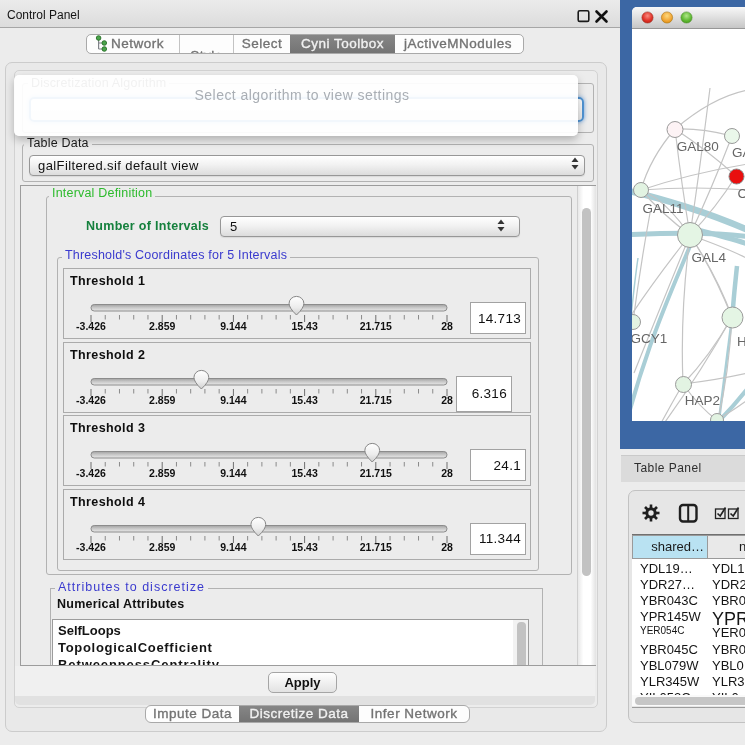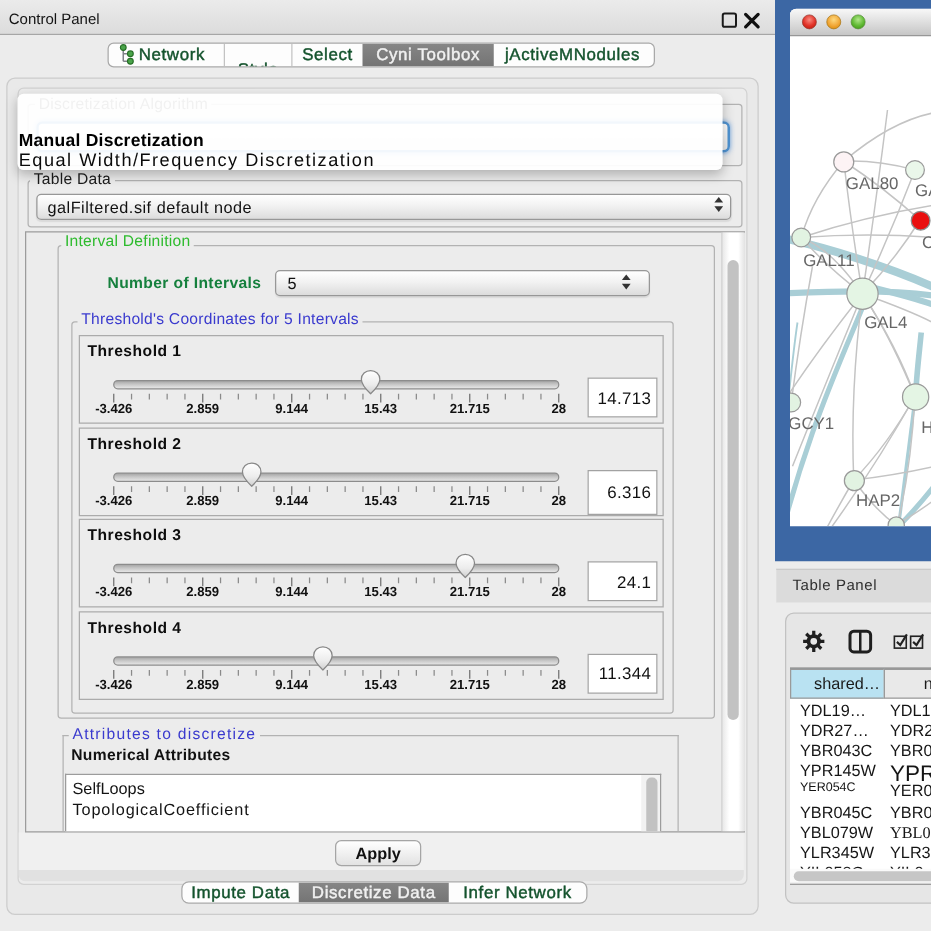--- a/index.html
+++ b/index.html
@@ -1,20 +1,20 @@
 <!DOCTYPE html>
 <html><head><meta charset="utf-8">
 <style>
 html,body{margin:0;padding:0;}
 body{width:745px;height:745px;background:#ececec;font-family:"Liberation Sans",sans-serif;overflow:hidden;position:relative;}
 .a{position:absolute;}
 .grp{position:absolute;border:1px solid #b2b2b2;border-radius:3px;}
 .grplab{position:absolute;background:#ececec;padding:0 3px;font-size:12.5px;letter-spacing:0.2px;line-height:13px;}
 .tabbar{position:absolute;background:#fdfdfd;border:1px solid #a9a9a9;border-radius:5px;display:flex;align-items:stretch;overflow:hidden;}
-.tab{display:flex;align-items:center;justify-content:center;font-size:13.5px;letter-spacing:0.5px;color:#14532d;-webkit-text-stroke:0.35px currentColor;}
+.tab{display:flex;align-items:center;justify-content:center;font-size:13.5px;letter-spacing:0.5px;color:#737373;-webkit-text-stroke:0.35px currentColor;}
 .tabsep{width:1px;background:#c3c3c3;margin:0;}
 .tabdark{background:linear-gradient(#868686,#747474);color:#f1f1f1;-webkit-text-stroke:0.35px #f1f1f1;}
 .combo{position:absolute;border:1px solid #979797;border-radius:4px;background:linear-gradient(#ffffff,#f2f2f2 45%,#dcdcdc);box-shadow:0 1px 1px rgba(0,0,0,0.08);}
 .combotext{position:absolute;font-size:13px;color:#111;}
 .valbox{position:absolute;background:#fff;border:1px solid #a2a2a2;display:flex;align-items:center;justify-content:flex-end;padding-right:4px;box-sizing:border-box;font-size:13.5px;letter-spacing:0.3px;color:#111;}
 .bold{font-weight:bold;}
 </style></head><body>
 
 <svg width="0" height="0" style="position:absolute">
 <defs>
@@ -77,21 +77,21 @@
 <div class="tab" style="width:126px;">jActiveMNodules</div>
 </div>
 
 <div class="grp" style="left:22px;top:83px;width:570px;height:48px;"></div>
 <div class="grplab" style="left:28px;top:77px;color:#3a3a3a;">Discretization Algorithm</div>
 <div class="a" style="left:29px;top:97px;width:551px;height:21px;border-radius:5px;border:2.5px solid #4f93d2;background:linear-gradient(#ffffff,#e8e8e8);box-shadow:0 0 4px rgba(70,140,220,0.8);"></div>
 
 <div class="grp" style="left:22px;top:144px;width:570px;height:36px;"></div>
 <div class="grplab" style="left:24px;top:137px;color:#1c1c1c;">Table Data</div>
 <div class="combo" style="left:29px;top:155px;width:554px;height:19px;"></div>
-<div class="combotext" style="left:38px;top:158px;letter-spacing:0.4px;">galFiltered.sif default node</div>
+<div class="combotext" style="left:38px;top:158px;letter-spacing:0.4px;">galFiltered.sif default view</div>
 <svg class="a" style="left:570px;top:157px" width="10" height="13" viewBox="0 0 10 13">
 <path d="M5,0.5 L8.5,5 L1.5,5 Z" fill="#333"></path>
     <path d="M5,12.5 L8.5,8 L1.5,8 Z" fill="#333"></path>
 </svg>
 
 <div class="a" style="left:20px;top:185px;width:576px;height:481px;border:1px solid #9c9c9c;box-sizing:border-box;background:#ececec;"></div>
 <div class="a" style="left:577px;top:186px;width:18px;height:479px;background:linear-gradient(90deg,#e8e8e8,#ffffff 30%,#ffffff 70%,#e2e2e2);border-left:1px solid #cfcfcf;"></div>
 <div class="a" style="left:582px;top:208px;width:9px;height:368px;background:#c2c2c2;border-radius:4.5px;"></div>
 
 <div class="grp" style="left:46px;top:196px;width:524px;height:377px;"></div>
@@ -177,21 +177,21 @@
     <line x1="369.76" y1="47" x2="369.76" y2="51.5" stroke="#8a8a8a" stroke-width="1"></line>
     <line x1="384.00" y1="47" x2="384.00" y2="54" stroke="#6f6f6f" stroke-width="1"></line>
 <text x="28.00" y="62" font-size="10.5" font-weight="bold" fill="#101010" text-anchor="middle">-3.426</text>
     <text x="99.20" y="62" font-size="10.5" font-weight="bold" fill="#101010" text-anchor="middle">2.859</text>
     <text x="170.40" y="62" font-size="10.5" font-weight="bold" fill="#101010" text-anchor="middle">9.144</text>
     <text x="241.60" y="62" font-size="10.5" font-weight="bold" fill="#101010" text-anchor="middle">15.43</text>
     <text x="312.80" y="62" font-size="10.5" font-weight="bold" fill="#101010" text-anchor="middle">21.715</text>
     <text x="384.00" y="62" font-size="10.5" font-weight="bold" fill="#101010" text-anchor="middle">28</text>
 <path transform="translate(138.36,0)" d="M -7.4,35.4 a 7.4,7 0 0 1 14.8,0 q 0,4.6 -7.4,11.6 q -7.4,-7 -7.4,-11.6 z" fill="url(#th)" stroke="#878787" stroke-width="1"></path>
 </svg>
-<div class="valbox" style="left:470px;top:375.5px;width:56px;height:36px;">6.316</div>
+<div class="valbox" style="left:456px;top:375.5px;width:56px;height:36px;">6.316</div>
 
 <div class="a" style="left:63px;top:415px;width:468px;height:71px;border:1px solid #ababab;box-sizing:border-box;"></div>
 <svg class="a" style="left:63px;top:415px" width="468" height="70" viewBox="0 0 468 70" font-family="Liberation Sans,sans-serif">
 <text x="7" y="17" font-size="12.5" font-weight="bold" letter-spacing="0.4" fill="#0d0d0d">Threshold 3</text>
 <rect x="28" y="36.5" width="356" height="6.5" rx="3.2" fill="url(#tg)" stroke="#8c8c8c" stroke-width="1"></rect>
 <line x1="28.00" y1="47" x2="28.00" y2="54" stroke="#6f6f6f" stroke-width="1"></line>
     <line x1="42.24" y1="47" x2="42.24" y2="51.5" stroke="#8a8a8a" stroke-width="1"></line>
     <line x1="56.48" y1="47" x2="56.48" y2="51.5" stroke="#8a8a8a" stroke-width="1"></line>
     <line x1="70.72" y1="47" x2="70.72" y2="51.5" stroke="#8a8a8a" stroke-width="1"></line>
     <line x1="84.96" y1="47" x2="84.96" y2="51.5" stroke="#8a8a8a" stroke-width="1"></line>
@@ -262,23 +262,24 @@
     <text x="241.60" y="62" font-size="10.5" font-weight="bold" fill="#101010" text-anchor="middle">15.43</text>
     <text x="312.80" y="62" font-size="10.5" font-weight="bold" fill="#101010" text-anchor="middle">21.715</text>
     <text x="384.00" y="62" font-size="10.5" font-weight="bold" fill="#101010" text-anchor="middle">28</text>
 <path transform="translate(195.32,0)" d="M -7.4,35.4 a 7.4,7 0 0 1 14.8,0 q 0,4.6 -7.4,11.6 q -7.4,-7 -7.4,-11.6 z" fill="url(#th)" stroke="#878787" stroke-width="1"></path>
 </svg>
 <div class="valbox" style="left:470px;top:522.5px;width:56px;height:32px;">11.344</div>
 
 <div class="a" style="left:50px;top:588px;width:493px;height:77px;border:1px solid #b2b2b2;border-bottom:none;box-sizing:border-box;"></div>
 <div class="grplab" style="left:55px;top:581px;color:#3a3ace;letter-spacing:1.0px;">Attributes to discretize</div>
 <div class="a bold" style="left:57px;top:597px;font-size:12.5px;letter-spacing:0.25px;color:#111;">Numerical Attributes</div>
-<div class="a" style="left:52px;top:619px;width:477px;height:46px;background:#fff;border:1px solid #9c9c9c;border-bottom:none;box-sizing:border-box;overflow:hidden;">
+<div class="a" style="left:52px;top:619px;width:477px;height:46px;background:#fff;border:1px solid #9c9c9c;border-bottom:none;box-sizing:border-box;overflow:hidden;font-weight:bold;">
 <div style="position:absolute;left:5px;top:3px;font-size:13px;color:#141414;">SelfLoops</div>
 <div style="position:absolute;left:5px;top:20px;font-size:13px;letter-spacing:0.7px;color:#141414;">TopologicalCoefficient</div>
+<div style="position:absolute;left:5px;top:37px;font-size:13px;letter-spacing:0.9px;color:#141414;">BetweennessCentrality</div>
 <div style="position:absolute;right:0px;top:0px;width:15px;height:46px;background:#f2f2f2;"></div>
 <div style="position:absolute;right:2.5px;top:2px;width:8.5px;height:46px;background:#c2c2c2;border-radius:4px;"></div>
 </div>
 
 <div class="a" style="left:268px;top:672px;width:67px;height:19px;border:1px solid #a5a5a5;border-radius:5px;background:linear-gradient(#ffffff,#e2e2e2);display:flex;align-items:center;justify-content:center;font-size:13px;font-weight:bold;color:#111;">Apply</div>
 <div class="tabbar" style="left:145px;top:704.5px;width:323px;height:16px;border-radius:6px;">
 <div class="tab" style="width:93px;">Impute Data</div>
 <div class="tab tabdark" style="width:120px;">Discretize Data</div>
 <div class="tab" style="width:110px;">Infer Network</div>
 </div>
@@ -384,28 +385,27 @@
 <div style="position:absolute;left:80px;top:42.2px;font-size:13px;color:#151515;">YDR2</div>
 <div style="position:absolute;left:8px;top:58.4px;font-size:13px;color:#151515;">YBR043C</div>
 <div style="position:absolute;left:80px;top:58.4px;font-size:13px;color:#151515;">YBR0</div>
 <div style="position:absolute;left:8px;top:74.6px;font-size:13px;color:#151515;">YPR145W</div>
 <div style="position:absolute;left:80px;top:74.6px;font-size:18px;color:#151515;">YPR1</div>
 <div style="position:absolute;left:8px;top:90.8px;font-size:10px;color:#151515;">YER054C</div>
 <div style="position:absolute;left:80px;top:90.8px;font-size:13px;color:#151515;">YER0</div>
 <div style="position:absolute;left:8px;top:107.0px;font-size:13px;color:#151515;">YBR045C</div>
 <div style="position:absolute;left:80px;top:107.0px;font-size:13px;color:#151515;">YBR0</div>
 <div style="position:absolute;left:8px;top:123.2px;font-size:13px;color:#151515;">YBL079W</div>
-<div style="position:absolute;left:80px;top:123.2px;font-size:13px;color:#151515;font-family:Liberation Serif, serif;">YBL0</div>
+<div style="position:absolute;left:80px;top:123.2px;font-size:13px;color:#151515;">YBL0</div>
 <div style="position:absolute;left:8px;top:139.4px;font-size:13px;color:#151515;">YLR345W</div>
 <div style="position:absolute;left:80px;top:139.4px;font-size:13px;color:#151515;">YLR3</div>
 <div style="position:absolute;left:8px;top:155.6px;font-size:13px;color:#151515;">YIL052C</div>
 <div style="position:absolute;left:80px;top:155.6px;font-size:13px;color:#151515;">YIL0</div>
 </div>
 
 <div class="a" style="left:632px;top:695px;width:113px;height:11px;background:#fafafa;"></div>
 <div class="a" style="left:635px;top:696.5px;width:115px;height:8px;background:#c6c6c6;border-radius:4px;"></div>
 <div class="a" style="left:632px;top:706.5px;width:113px;height:1px;background:#9d9d9d;"></div>
 
 <div class="a" style="left:14px;top:75px;width:564px;height:60.5px;background:rgba(255,255,255,0.93);border-radius:5px;box-shadow:0 4px 9px rgba(0,0,0,0.25);"></div>
 <div class="a" style="left:14px;top:75px;width:564px;height:60.5px;">
-<div style="position:absolute;left:1px;top:28.5px;font-size:14px;font-weight:bold;letter-spacing:0.2px;color:#000;">Manual Discretization</div>
-<div style="position:absolute;left:1px;top:45.5px;font-size:14.5px;letter-spacing:1.2px;color:#0a0a0a;">Equal Width/Frequency Discretization</div>
+<div style="position:absolute;left:12px;right:0;top:11.5px;text-align:center;font-size:14px;letter-spacing:0.45px;color:#a9aeb4;">Select algorithm to view settings</div>
 </div>
 
 </body></html>

